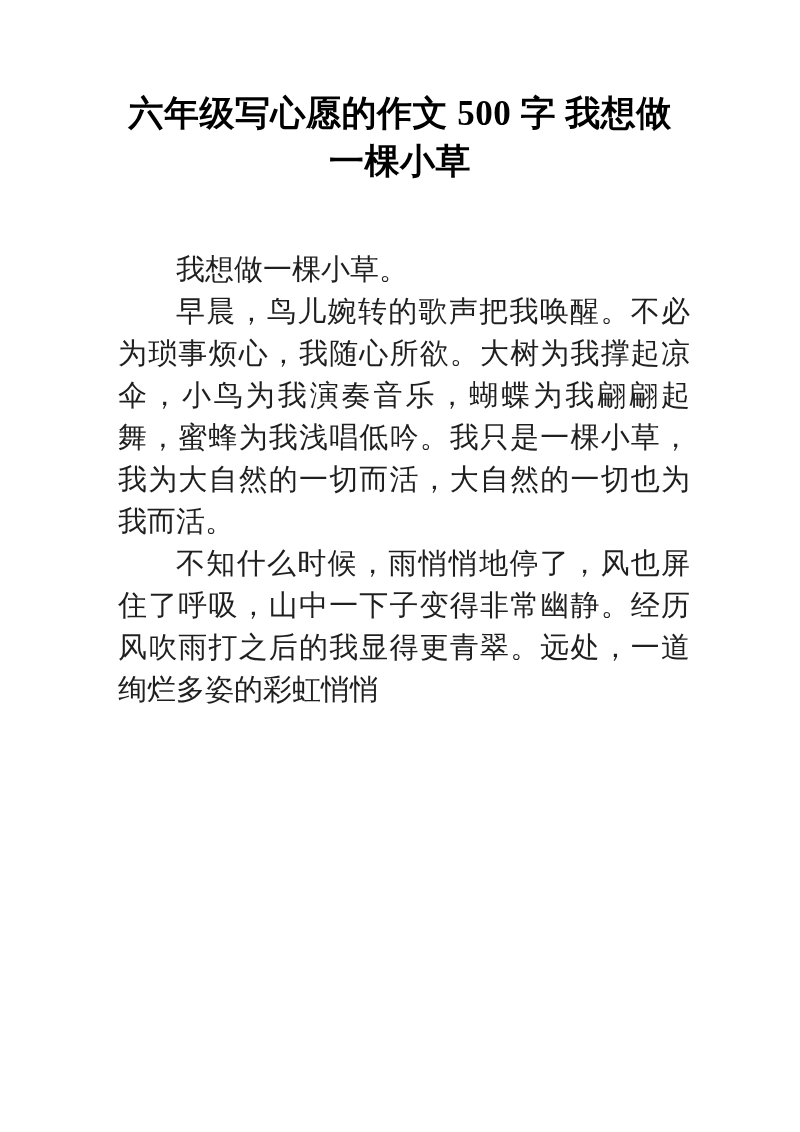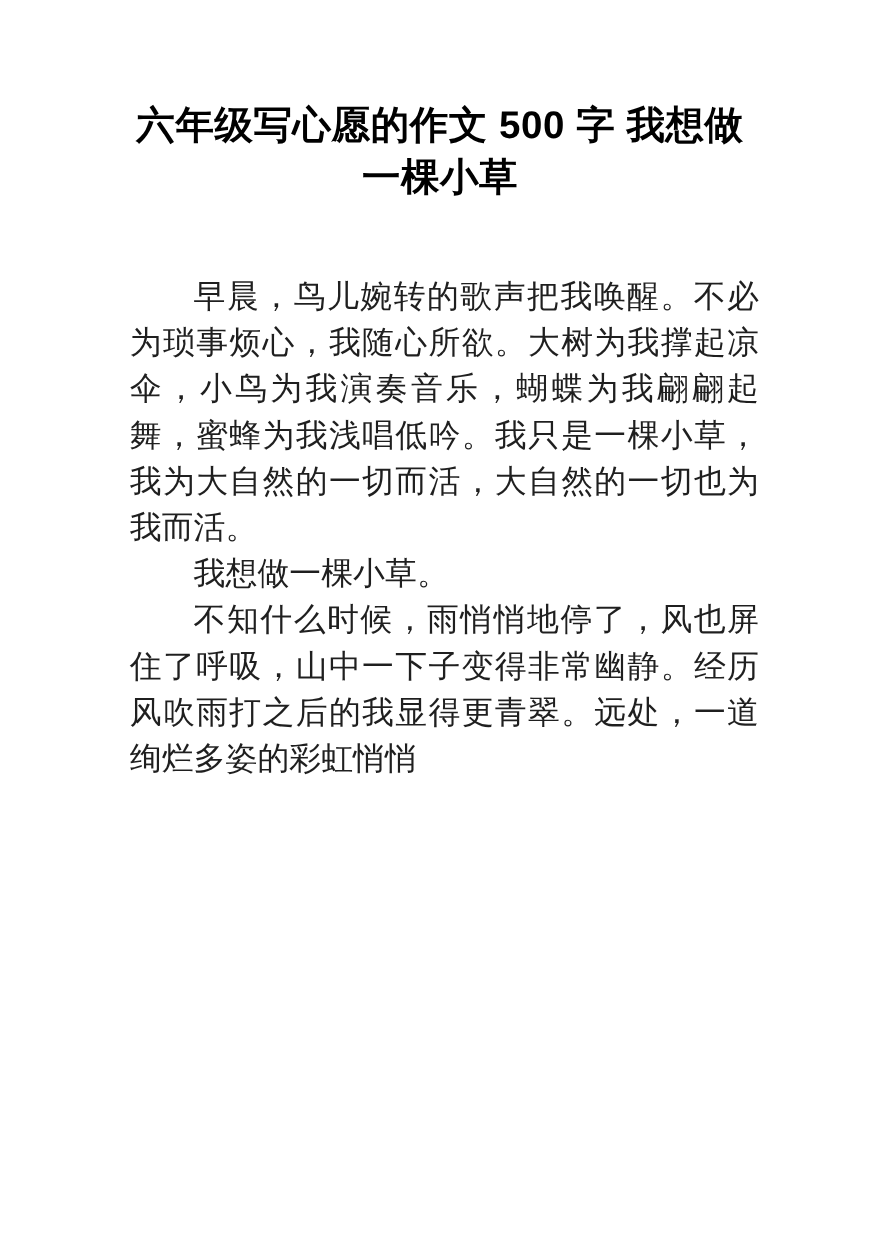--- a/index.html
+++ b/index.html
@@ -18,21 +18,21 @@
     width: 800px;
     height: 1132px;
     background: #ffffff;
     padding-top: 90px;
     overflow: hidden;
   }
   .essay-title {
     margin: 0 auto 62px auto;
     width: 562px;
     text-align: center;
-    font-family: Liberation Sans, sans-serif;
+    font-family: Liberation Serif, serif;
     font-weight: bold;
     font-size: 35px;
     line-height: 48px;
     color: #000000;
     letter-spacing: 0.5px;
   }
   .essay-body {
     width: 572px;
     margin-left: 118px;
     font-size: 29px;
@@ -46,17 +46,17 @@
     text-indent: 2em;
   }
 </style>
 </head>
 <body>
 
 <div class="page">
   <h1 class="essay-title">六年级写心愿的作文 500 字 我想做一棵小草</h1>
 
   <div class="essay-body">
+    <p>我想做一棵小草。</p>
     <p>早晨，鸟儿婉转的歌声把我唤醒。不必为琐事烦心，我随心所欲。大树为我撑起凉伞，小鸟为我演奏音乐，蝴蝶为我翩翩起舞，蜜蜂为我浅唱低吟。我只是一棵小草，我为大自然的一切而活，大自然的一切也为我而活。</p>
-    <p>我想做一棵小草。</p>
     <p>不知什么时候，雨悄悄地停了，风也屏住了呼吸，山中一下子变得非常幽静。经历风吹雨打之后的我显得更青翠。远处，一道绚烂多姿的彩虹悄悄</p>
   </div>
 </div>
 
 </body></html>

